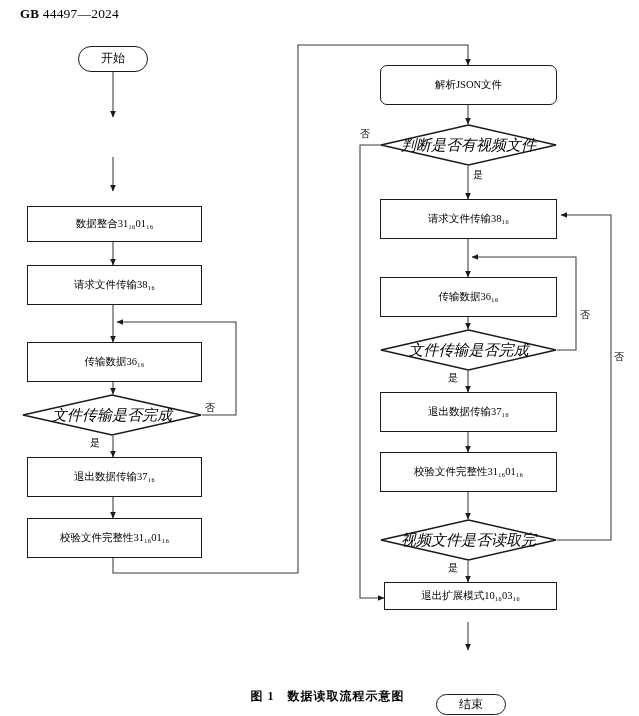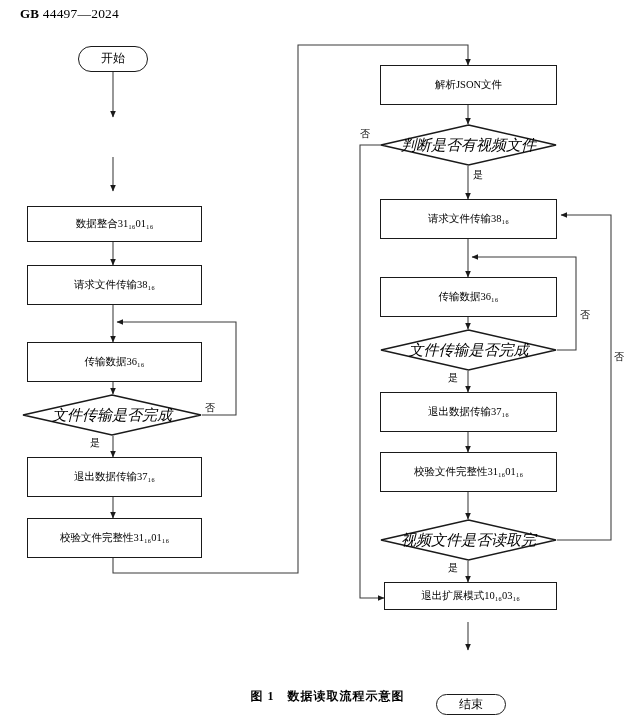--- a/index.html
+++ b/index.html
@@ -120,21 +120,21 @@
     <span>退出数据传输37₁₆</span>
   </div>
 
   <div class="node box" style="left:27px;top:518px;width:175px;height:40px;">
     <span>校验文件完整性31₁₆01₁₆</span>
   </div>
 
   <div class="edge-label" style="left:205px;top:403px;">否</div>
   <div class="edge-label" style="left:90px;top:438px;">是</div>
 
-  <div class="node box" style="left:380px;top:65px;width:177px;height:40px;">
+  <div class="node box" style="left:380px;top:65px;width:177px;height:40px;border-radius:7px;">
     <span>解析JSON文件</span>
   </div>
 
   <div class="node diamond" style="left:380px;top:124px;width:177px;height:42px;">
     <svg viewBox="0 0 177 42" preserveAspectRatio="none">
       <polygon points="88.5,1 176,21 88.5,41 1,21" fill="#fff" stroke="#1a1a1a" stroke-width="1.6" vector-effect="non-scaling-stroke"></polygon>
     </svg>
     <span class="dlabel">判断是否有视频文件</span>
   </div>
 

